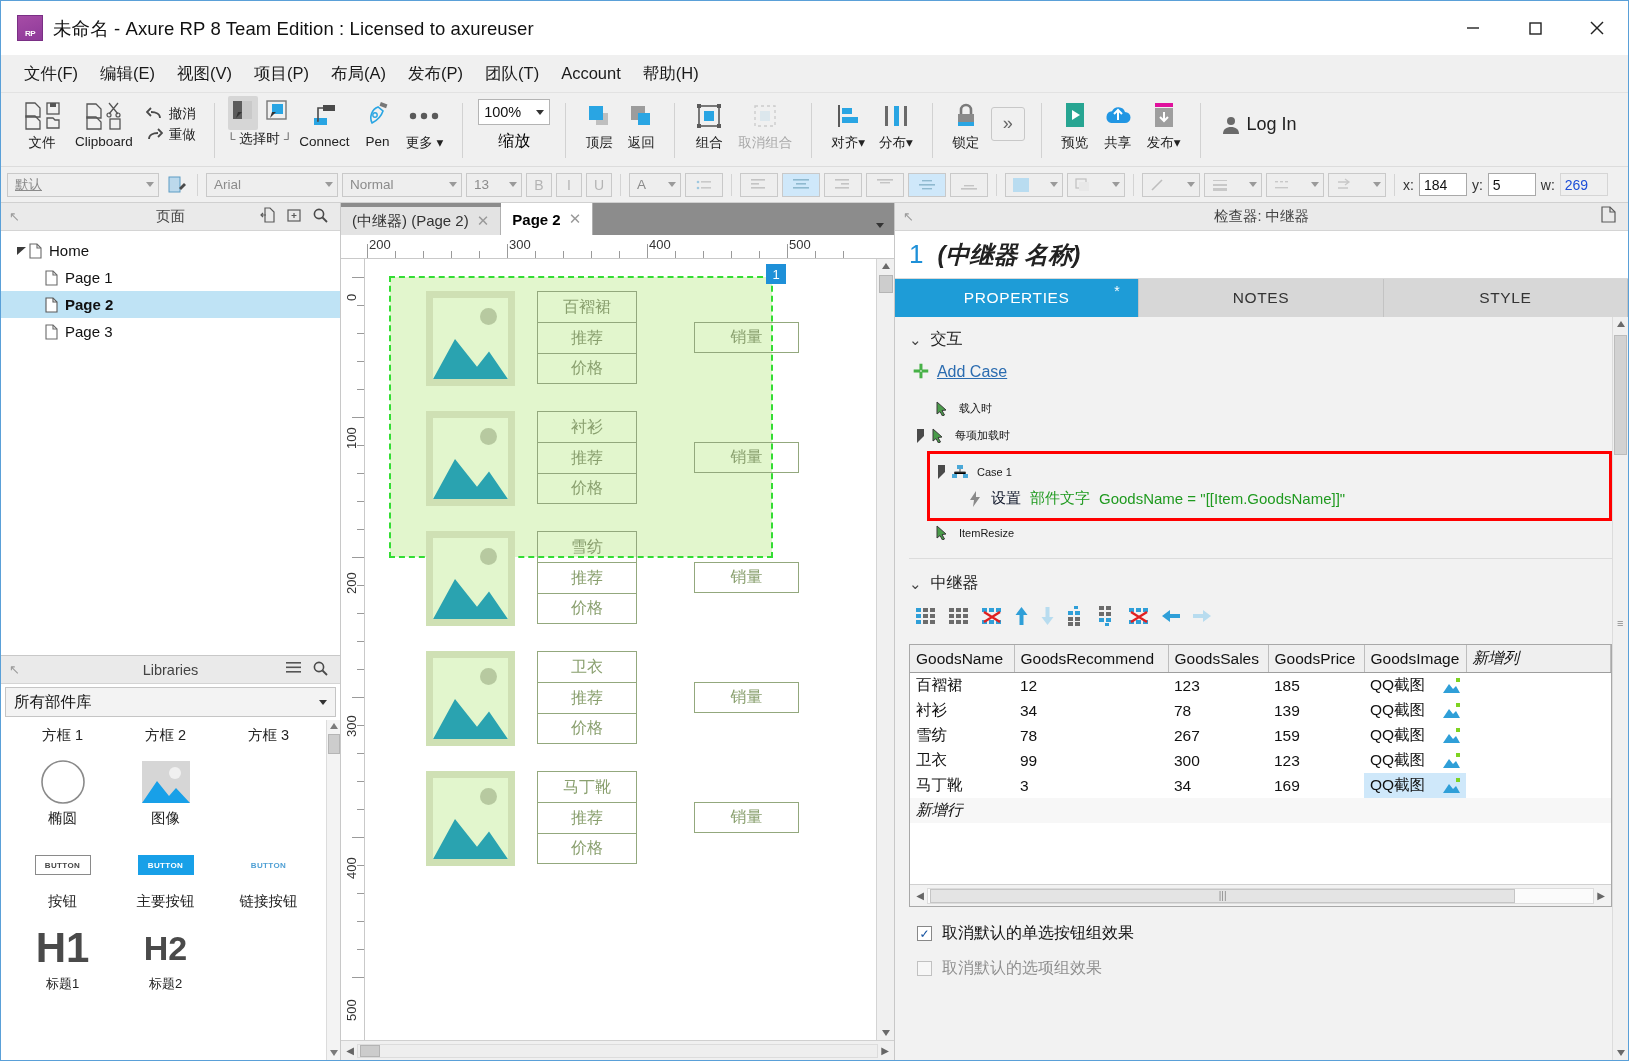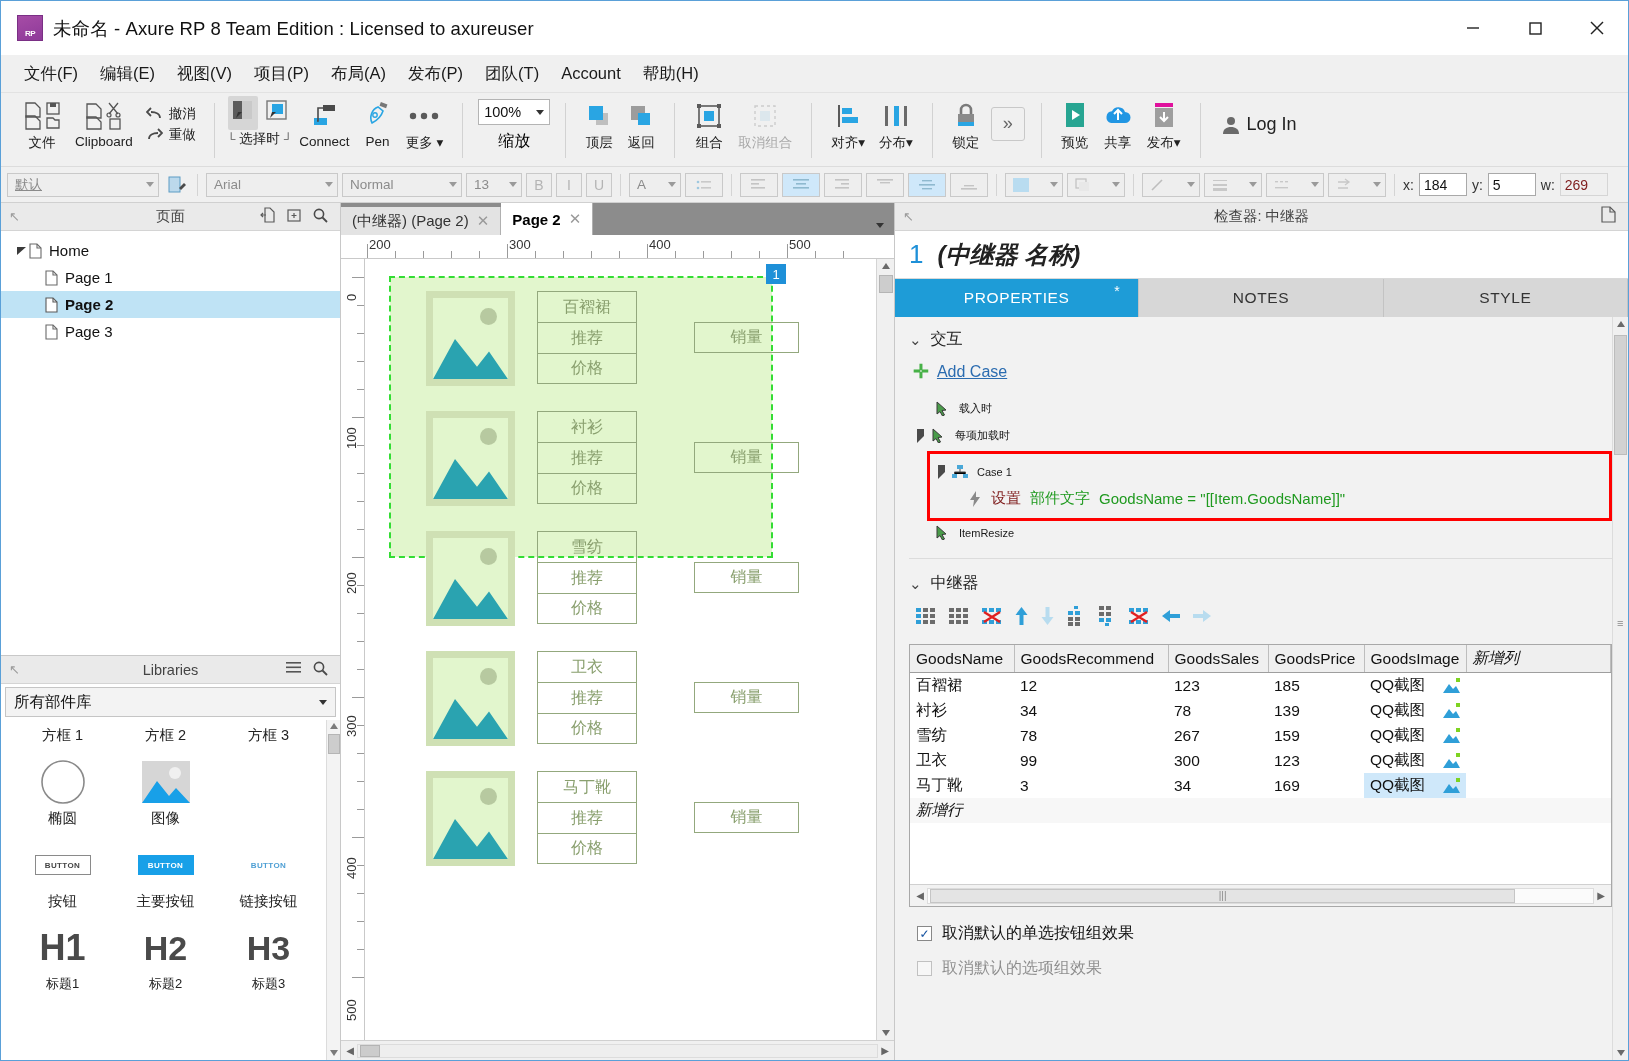--- a/index.html
+++ b/index.html
@@ -117,21 +117,21 @@
   .sq-btn.plain { border:none; background:transparent; }
   .sq-btn.hi { background:#cfe8fa; }
   .sq-wide { width:38px; }
   .sb-div { width:1px;height:22px;background:#d4d4d4;margin:0 4px; }
   .coord { display:flex;align-items:center;gap:5px;font-size:14px;color:#333; }
   .coord input {
     width:48px;height:23px;border:1px solid #a9a9a9;background:#fff;
     font-size:14px;font-family:inherit;padding:0 4px;color:#111;
   }
   .coord .ro { width:48px;height:23px;border:1px solid #d5d5d5;background:#efefef;
-    font-size:14px;color:#7f1d1d;display:flex;align-items:center;padding:0 4px; }
+    font-size:14px;color:#1d4ed8;display:flex;align-items:center;padding:0 4px; }
 
   
   .main { flex:1 1 auto; display:flex; min-height:0; background:#e8e8e8; }
 
   
   .leftcol { width:340px; flex:0 0 340px; display:flex; flex-direction:column; border-right:1px solid #c8c8c8; background:#fff;}
   .panel-head {
     height:28px; flex:0 0 28px; background:#eaeaea; border-bottom:1px solid #d4d4d4;
     display:flex; align-items:center; position:relative;
   }
@@ -242,21 +242,21 @@
   .sec-head { display:flex; align-items:center; gap:9px; font-size:16px; color:#222; margin-bottom:12px;}
   .sec-head .cv { color:#444; font-size:15px; }
   .addcase { display:flex; align-items:center; gap:8px; margin:6px 0 14px 4px; }
   .addcase .plus { color:#47b147; font-size:19px; font-weight:bold; line-height:1;}
   .addcase a { color:#2b6cb0; text-decoration:underline; font-size:16px; }
   .evt-row { display:flex; align-items:center; gap:9px; font-size:11px; color:#1a1a1a; height:27px; }
   .evt-row.l1 { padding-left:26px; }
   .tri { width:0;height:0;border-left:7px solid #4a4a4a;border-top:7px solid #4a4a4a;border-bottom:7px solid transparent; margin-right:-2px;}
   .redbox { border:3px solid #f00; margin:2px 0 0 18px; padding:4px 0 6px 0; }
   .mono-green { color:#1f9a1f; }
-  .mono-gray { color:#7f1d1d; }
+  .mono-gray { color:#0f172a; }
 
   .divline { height:1px; background:#dcdcdc; margin:12px 0 14px; }
 
   .rep-toolbar { display:flex; align-items:center; gap:11px; margin:8px 0 14px 6px; }
 
   .dtable-wrap { border:1px solid #a8a8a8; background:#fff; height:263px; position:relative; overflow:hidden;}
   table.dt { border-collapse:collapse; width:100%; font-size:15.5px; table-layout:fixed;}
   table.dt th {
     background:#efefef; border-right:1px solid #bdbdbd; border-bottom:1px solid #9e9e9e;
     font-weight:normal; text-align:left; padding:3px 6px; color:#111; height:26px;
@@ -873,35 +873,29 @@
               <div class="lic">
                 <div style="width:56px;height:20px;display:flex;align-items:center;justify-content:center;font-size:8px;font-weight:bold;color:#4e9fd4;letter-spacing:.4px;">BUTTON</div>
               </div>
               <div class="llb">链接按钮</div>
             </div>
           </div>
 
           <div class="lrow">
             <div class="lcell">
               <div class="lic">
-                  <span style="font-size:36px;font-weight:bold;color:#4a4a4a;">H1</span>
+                  <span style="font-size:42px;font-weight:bold;color:#4a4a4a;">H1</span>
                 </div>
               <div class="llb sm">标题1</div>
             </div>
             <div class="lcell">
               <div class="lic">
                   <span style="font-size:34px;font-weight:bold;color:#4a4a4a;">H2</span>
                 </div>
               <div class="llb sm">标题2</div>
-            </div>
-            <div class="lcell">
-              <div class="lic">
-                  <span style="font-size:34px;font-weight:bold;color:#4a4a4a;">H3</span>
-                </div>
-              <div class="llb sm">标题3</div>
             </div>
           </div>
 
           <div class="libscroll">
             <div class="up"></div>
             <div class="thumb"></div>
             <div class="dn"></div>
           </div>
         </div>
       </div>

